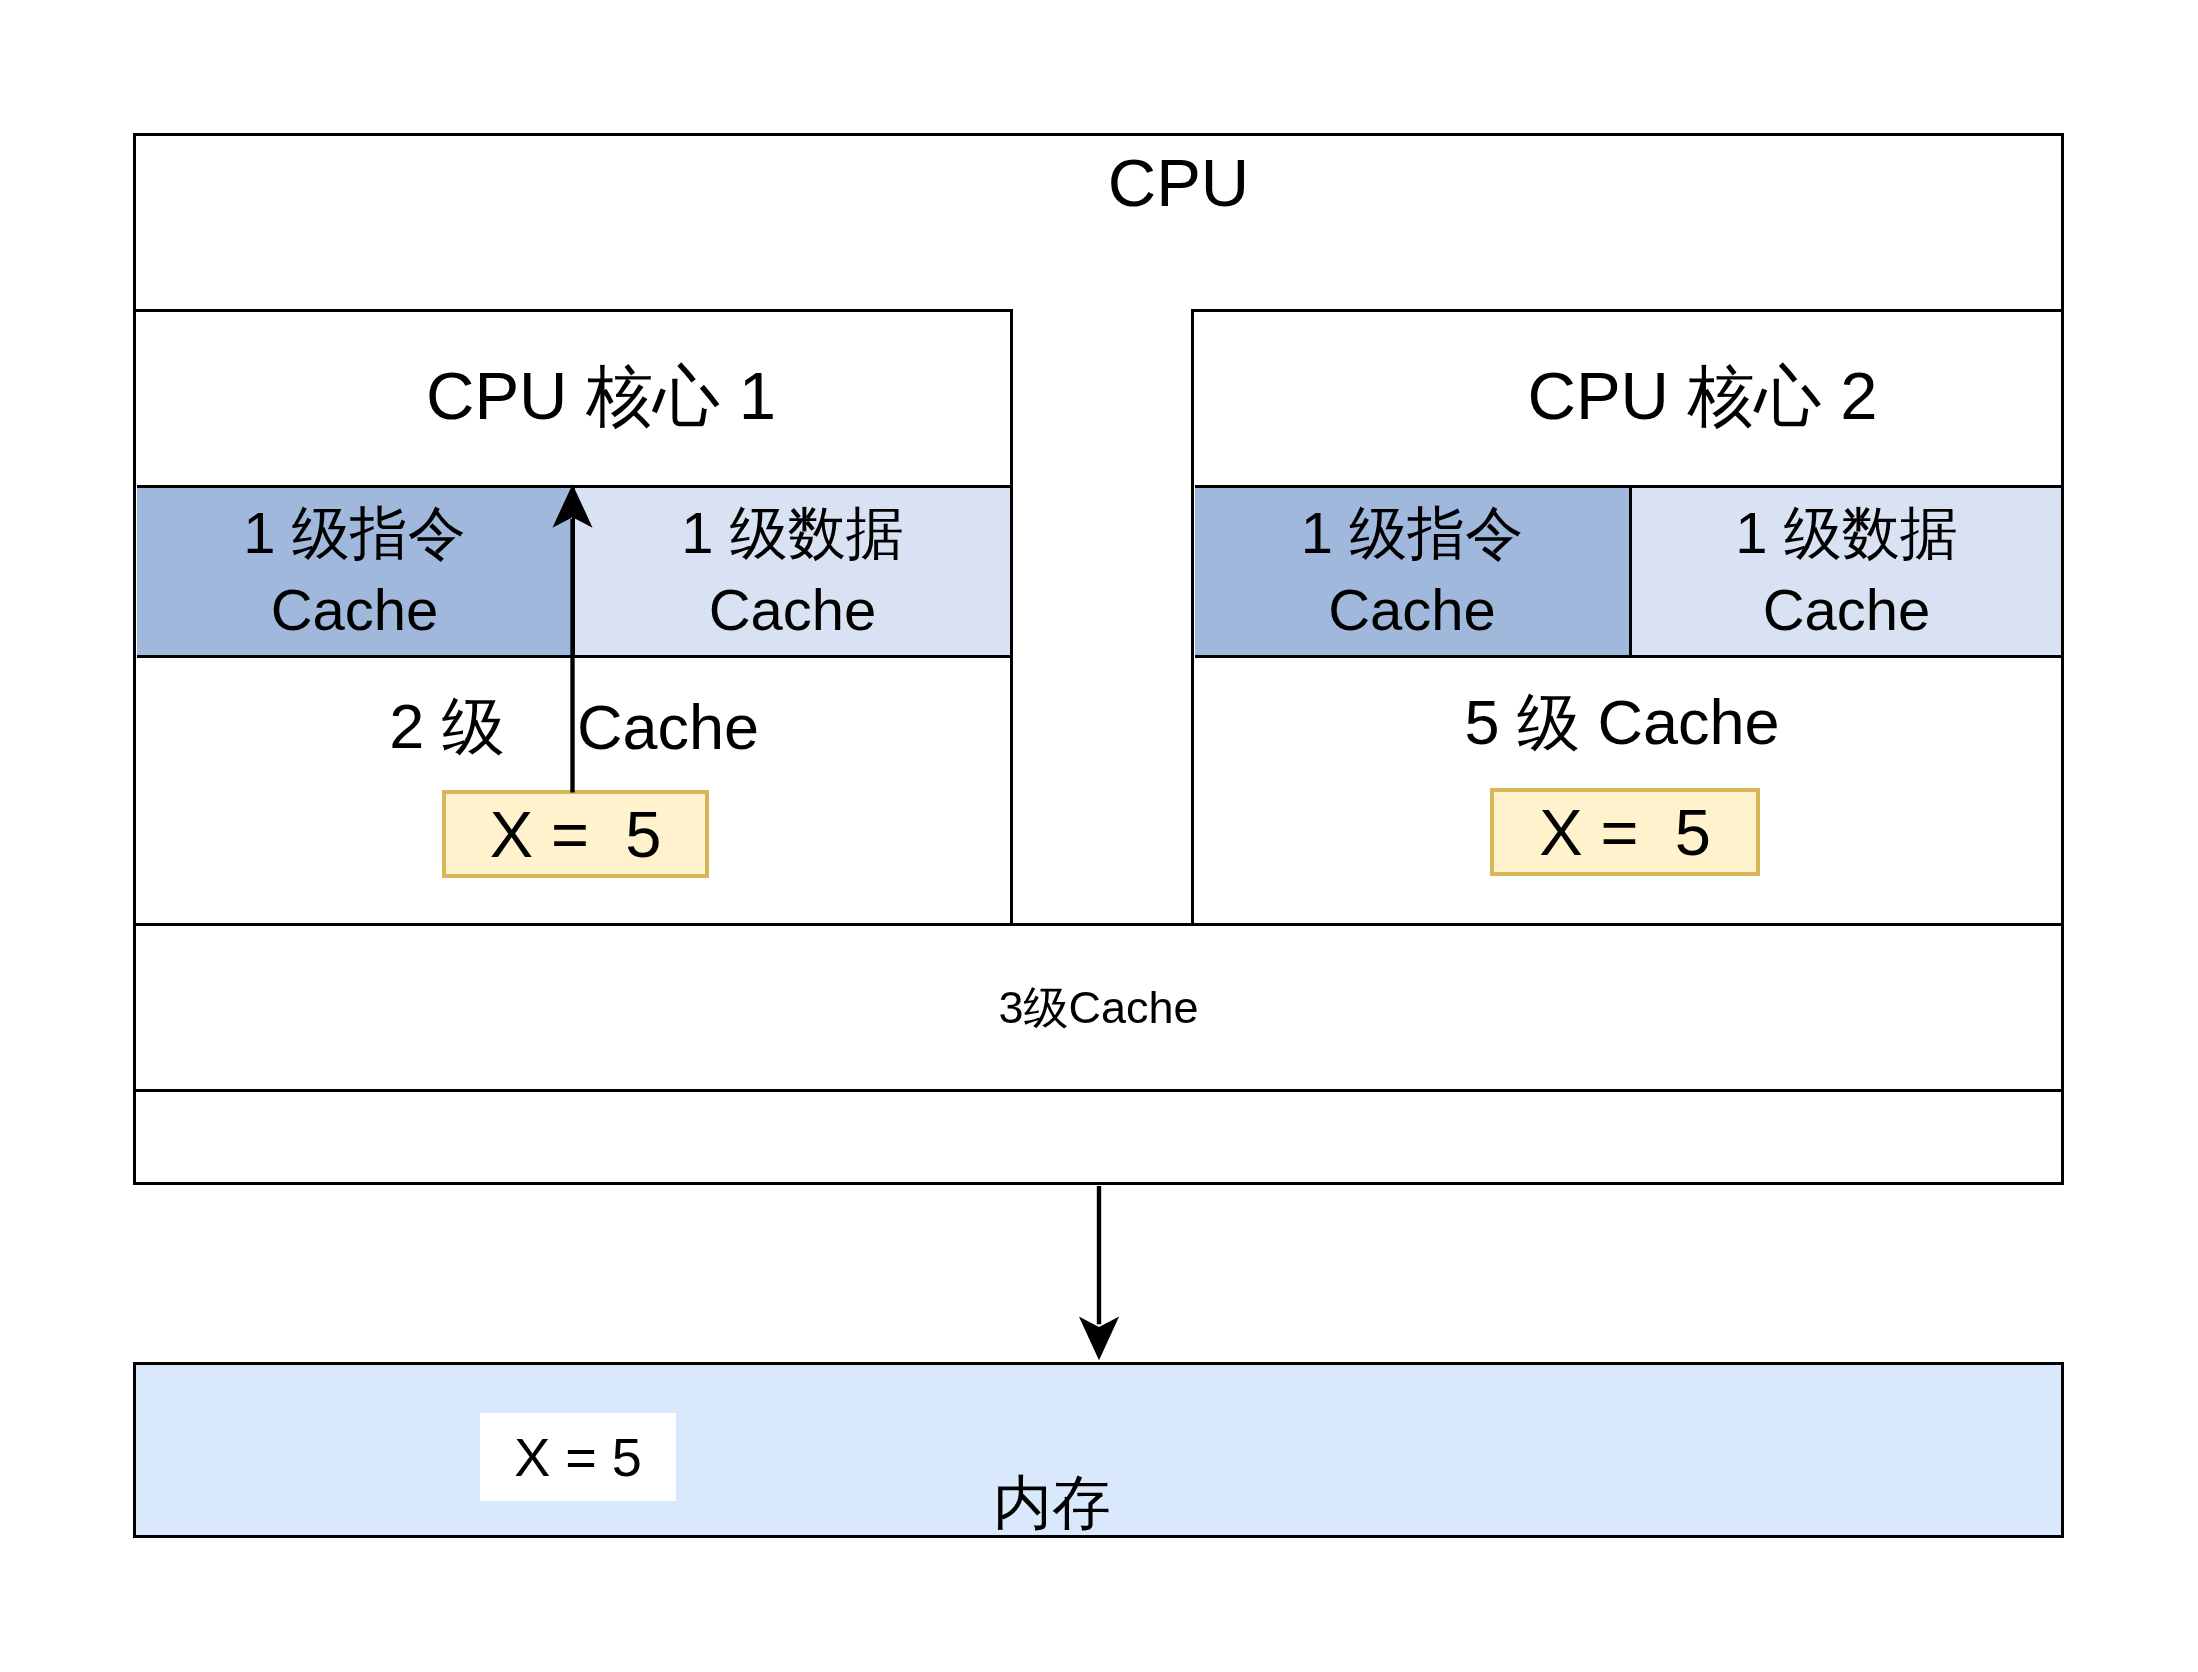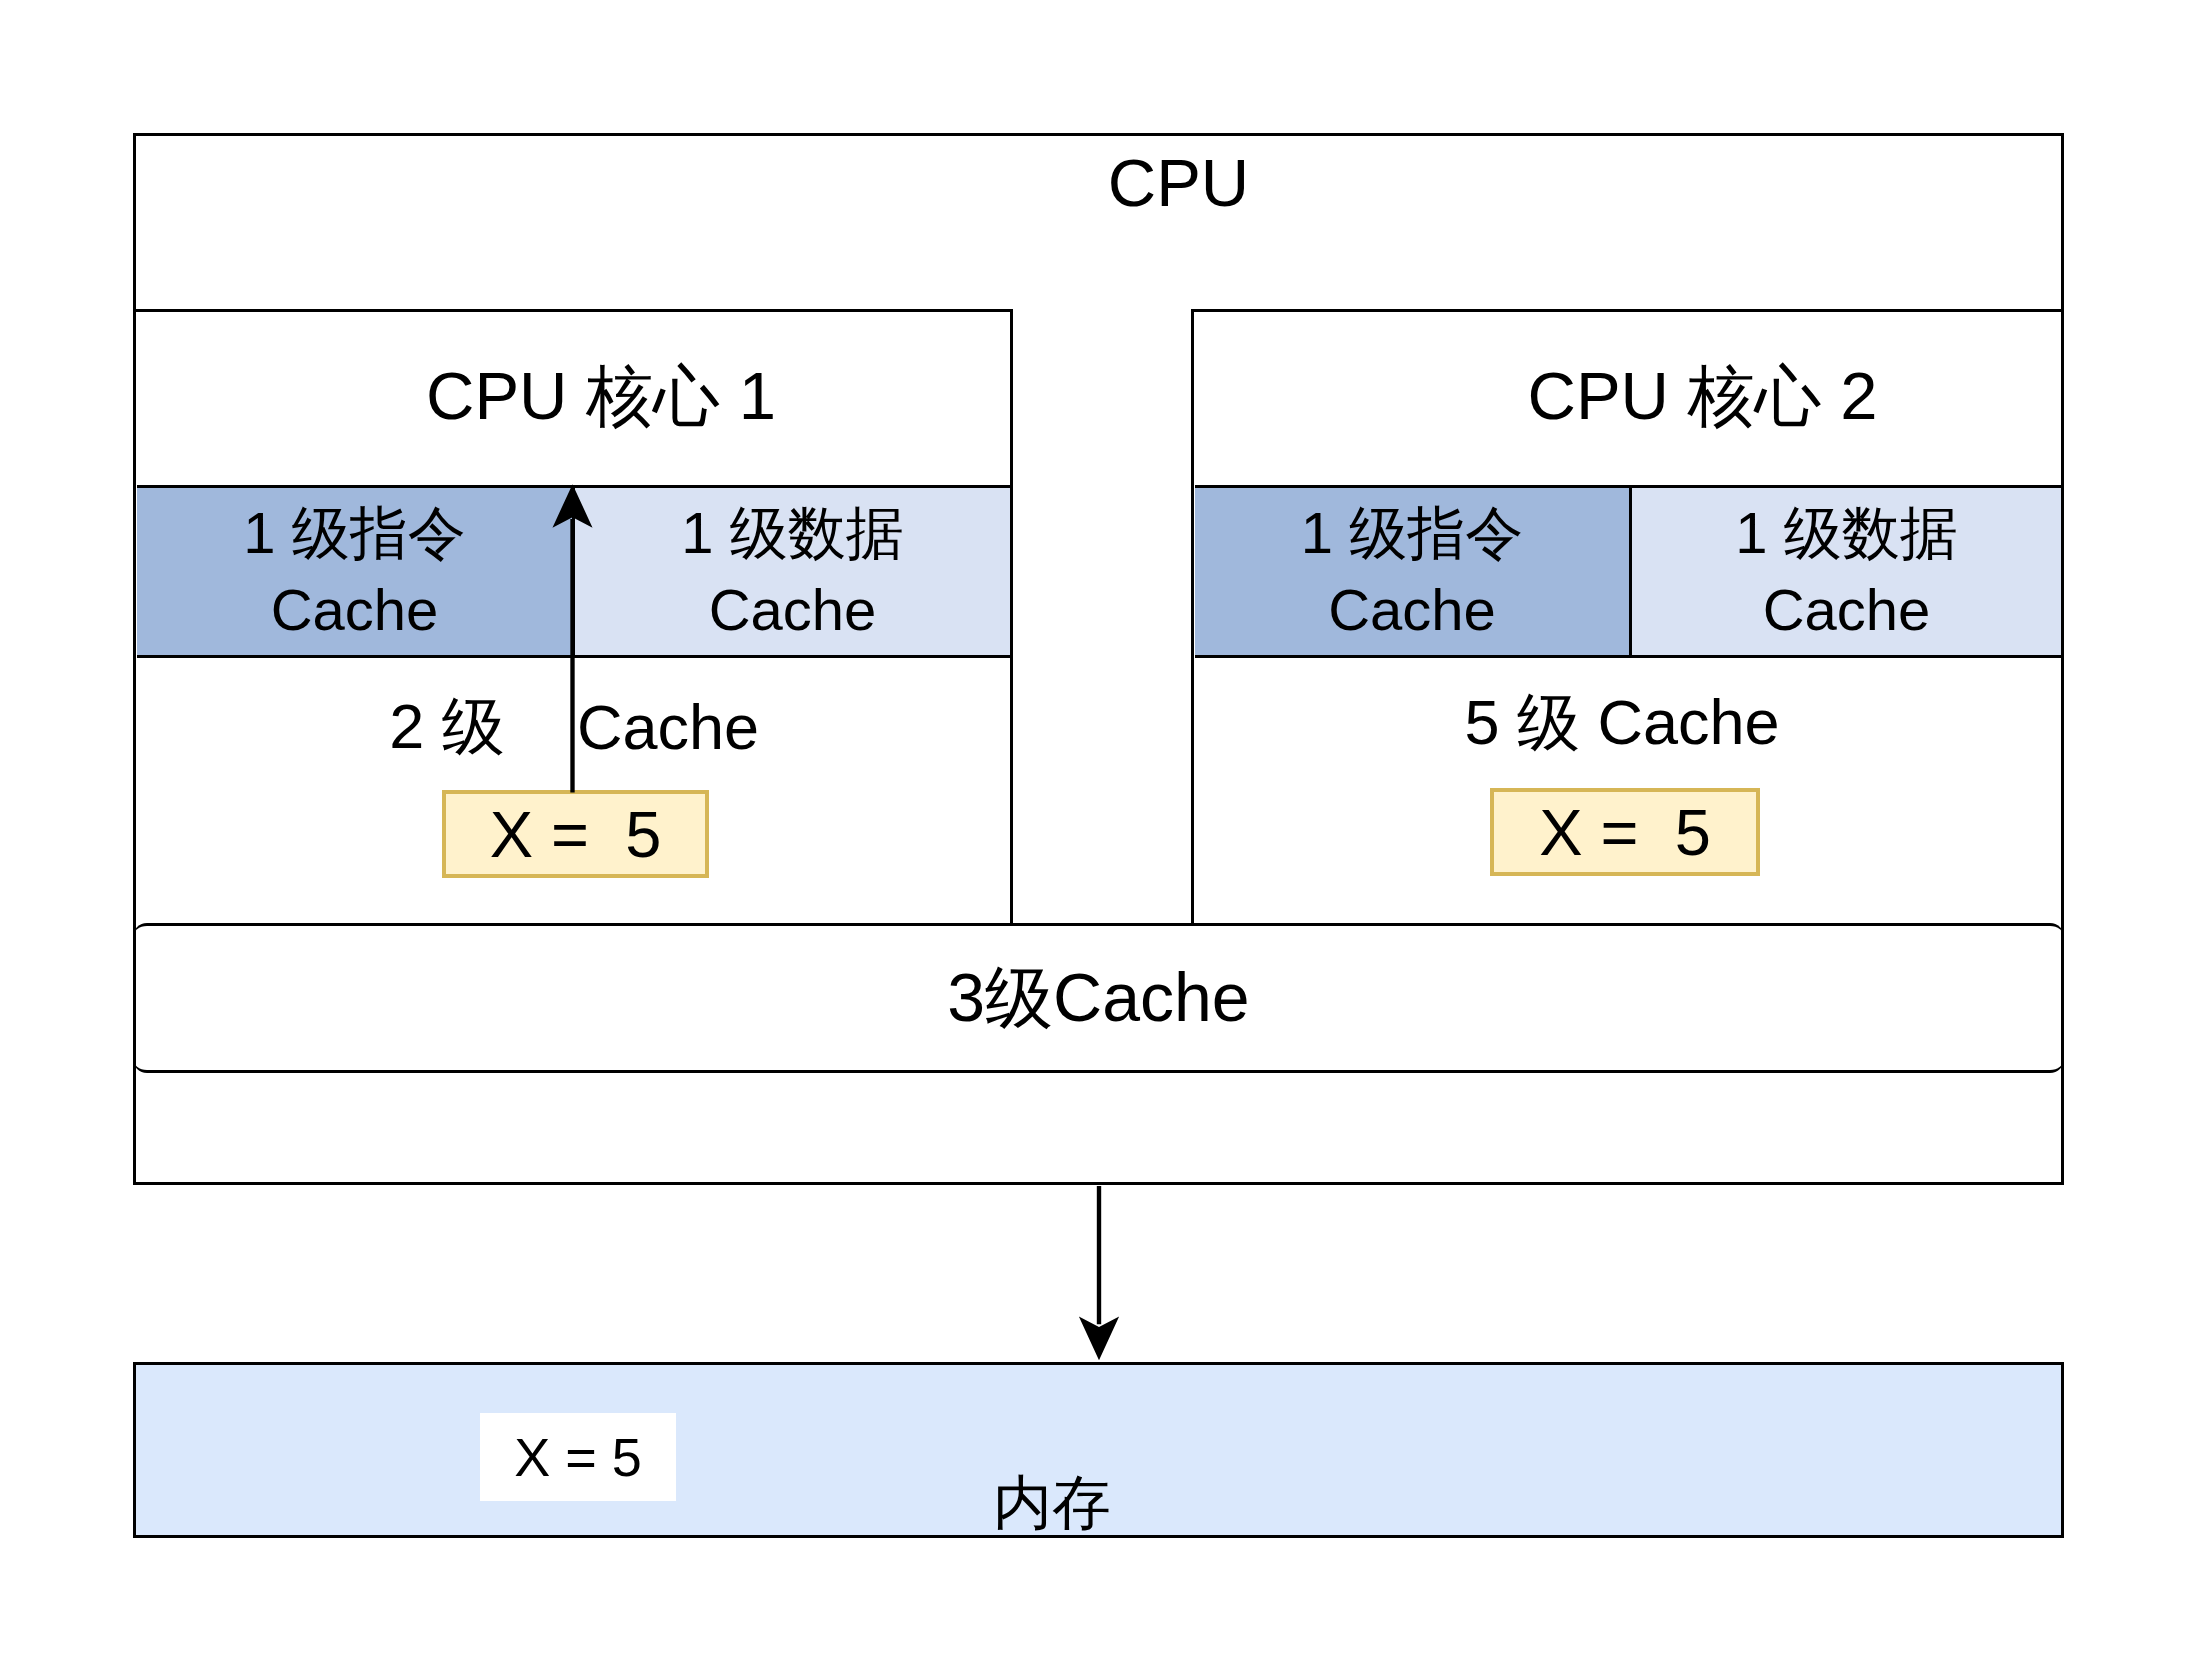--- a/index.html
+++ b/index.html
@@ -35,22 +35,22 @@
     font-size:58px;line-height:1.32;text-align:center;}
   .l1i{background:var(--l1i-fill);border-right:3.5px solid var(--line);}
   .core1-l1-row .l1i{width:435px;}
   .core2-l1-row .l1i{width:434px;}
   .l1d{background:var(--l1d-fill);flex:1;justify-content:center;}
   .l2-label{font-size:63px;transform:translate(-50%,-50%);white-space:pre;}
   .x-box{background:var(--x-box-fill);border:4.4px solid var(--x-box-border);
     font-size:65px;white-space:pre;}
   .x-box-core1{left:442px;top:790px;width:267px;height:88px;}
   .x-box-core2{left:1490px;top:788px;width:270px;height:88px;}
-  .l3-band{left:133px;top:923px;width:1931px;height:150px;
-    border-top:3.5px solid var(--line);border-bottom:3.5px solid var(--line);font-size:68px;border-radius:14px;}
+  .l3-band{left:133px;top:923px;width:1931px;height:169px;
+    border-top:3.5px solid var(--line);border-bottom:3.5px solid var(--line);font-size:45px;}
   .memory-box{left:133px;top:1362px;width:1931px;height:176px;background:var(--memory-fill);}
   .memory-label{left:133px;top:1462px;width:1838px;height:84px;font-size:59px;}
   .memory-x-patch{left:480px;top:1413px;width:196px;height:88px;background:#ffffff;
     font-size:54px;white-space:pre;}
   svg{display:block;}
 </style>
 </head>
 <body>
 
 <div class="page">

